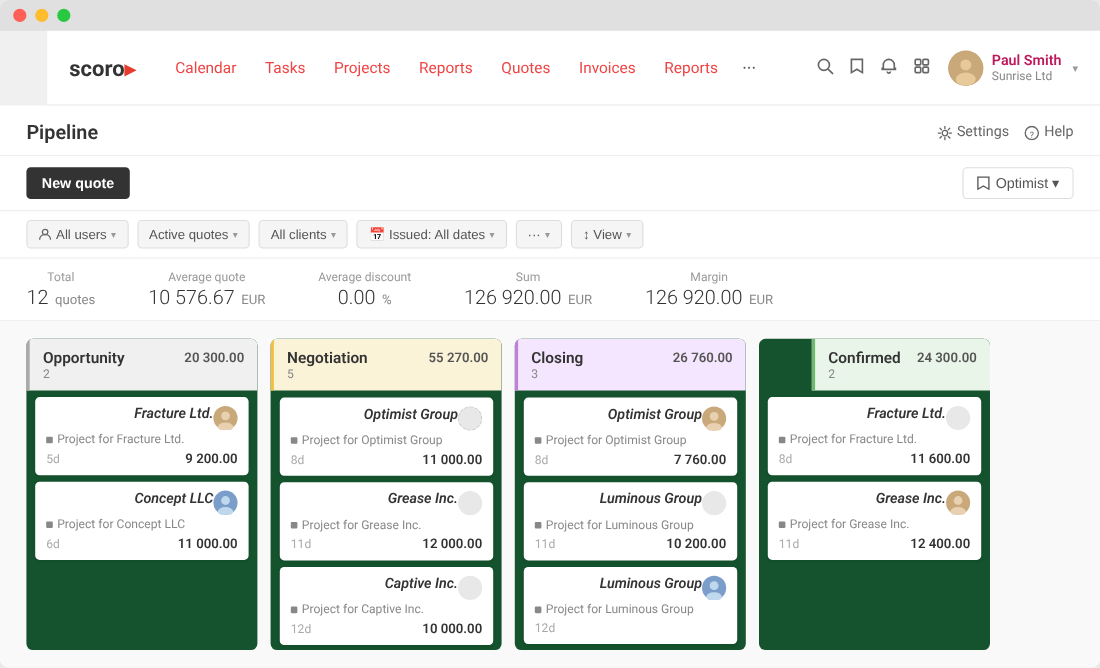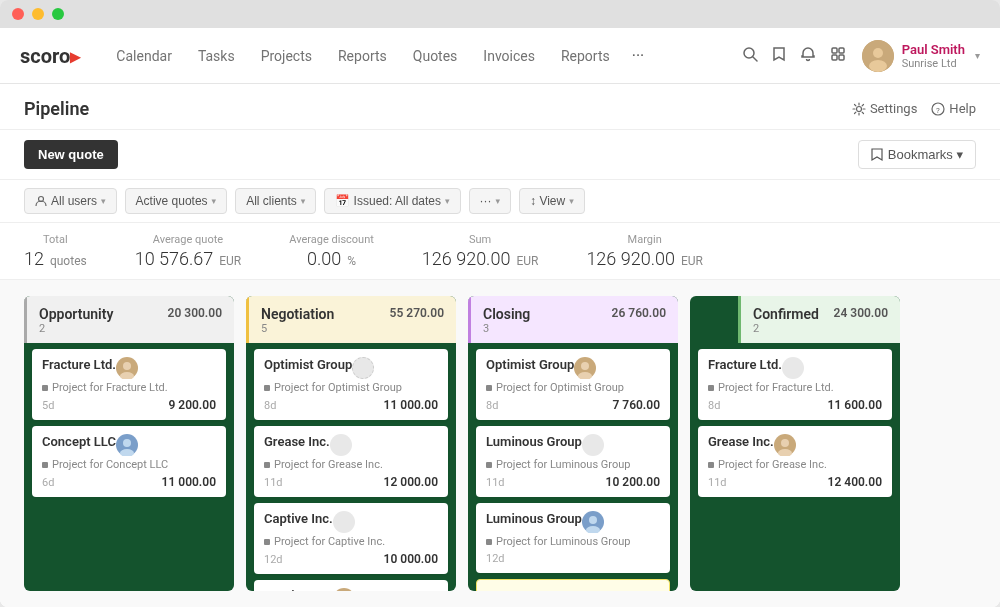--- a/index.html
+++ b/index.html
@@ -31,45 +31,46 @@
     .titlebar-btn {
       width: 12px; height: 12px; border-radius: 50%;
     }
     .btn-close { background: #ff5f57; }
     .btn-min { background: #febc2e; }
     .btn-max { background: #28c840; }
 
     
     .navbar {
       background: #fff;
-      height: 56px;
+      height: 68px;
       display: flex;
       align-items: center;
       padding: 16px 20px;
       border-bottom: 1px solid #e5e5e5;
       gap: 0;
+      margin-left: 43px;
     }
     .logo {
       font-size: 20px;
       font-weight: 700;
       color: #333;
       margin-right: 24px;
       display: flex;
       align-items: center;
     }
     .logo-accent { color: #e63c2f; }
     .nav-links {
       display: flex;
       align-items: center;
       gap: 2px;
       flex: 1;
     }
     .nav-link {
       padding: 6px 12px;
-      color: #737373;
+      color: #ef4444;
       font-size: 14px;
       cursor: pointer;
       border-radius: 4px;
       white-space: nowrap;
     }
     .nav-more {
       padding: 6px 8px;
       color: #555;
       font-size: 16px;
       cursor: pointer;
@@ -264,23 +265,24 @@
       padding: 8px 10px;
       box-shadow: 0 1px 3px rgba(0,0,0,0.08);
       position: relative;
     }
     .kanban-card.highlighted {
       background: #fffde7;
       border: 1px solid #f0e060;
     }
     .card-top {
       display: flex;
-      justify-content: flex-start;
+      justify-content: flex-end;
       align-items: flex-start;
       margin-bottom: 2px;
+      font-style: italic;
     }
     .card-company { font-size: 13px; font-weight: 600; color: #333; }
     .card-avatar {
       width: 22px; height: 22px;
       border-radius: 50%;
       background: #c9a97a;
       font-size: 10px;
       color: #fff;
       display: flex;
       align-items: center;
@@ -413,21 +415,21 @@
         </div>
       </div>
     </div>
 
     <div class="toolbar">
       <button class="btn-new-quote">New quote</button>
       <button class="btn-bookmarks">
         <svg width="12" height="14" viewBox="0 0 12 14" fill="none">
           <path d="M1 1h10v11l-5-3-5 3V1z" stroke="#555" stroke-width="1.2"></path>
         </svg>
-        <span>Bookmarks ▾</span>
+        <span>Optimist ▾</span>
       </button>
     </div>
 
     <div class="filters">
       <button class="filter-btn">
         <svg width="12" height="12" viewBox="0 0 12 12">
           <circle cx="6" cy="4" r="2.5" stroke="#666" stroke-width="1.2" fill="none"></circle>
           <path d="M1 11c0-2.8 2.2-5 5-5s5 2.2 5 5" stroke="#666" stroke-width="1.2" fill="none"></path>
         </svg>
         <span>All users</span>

